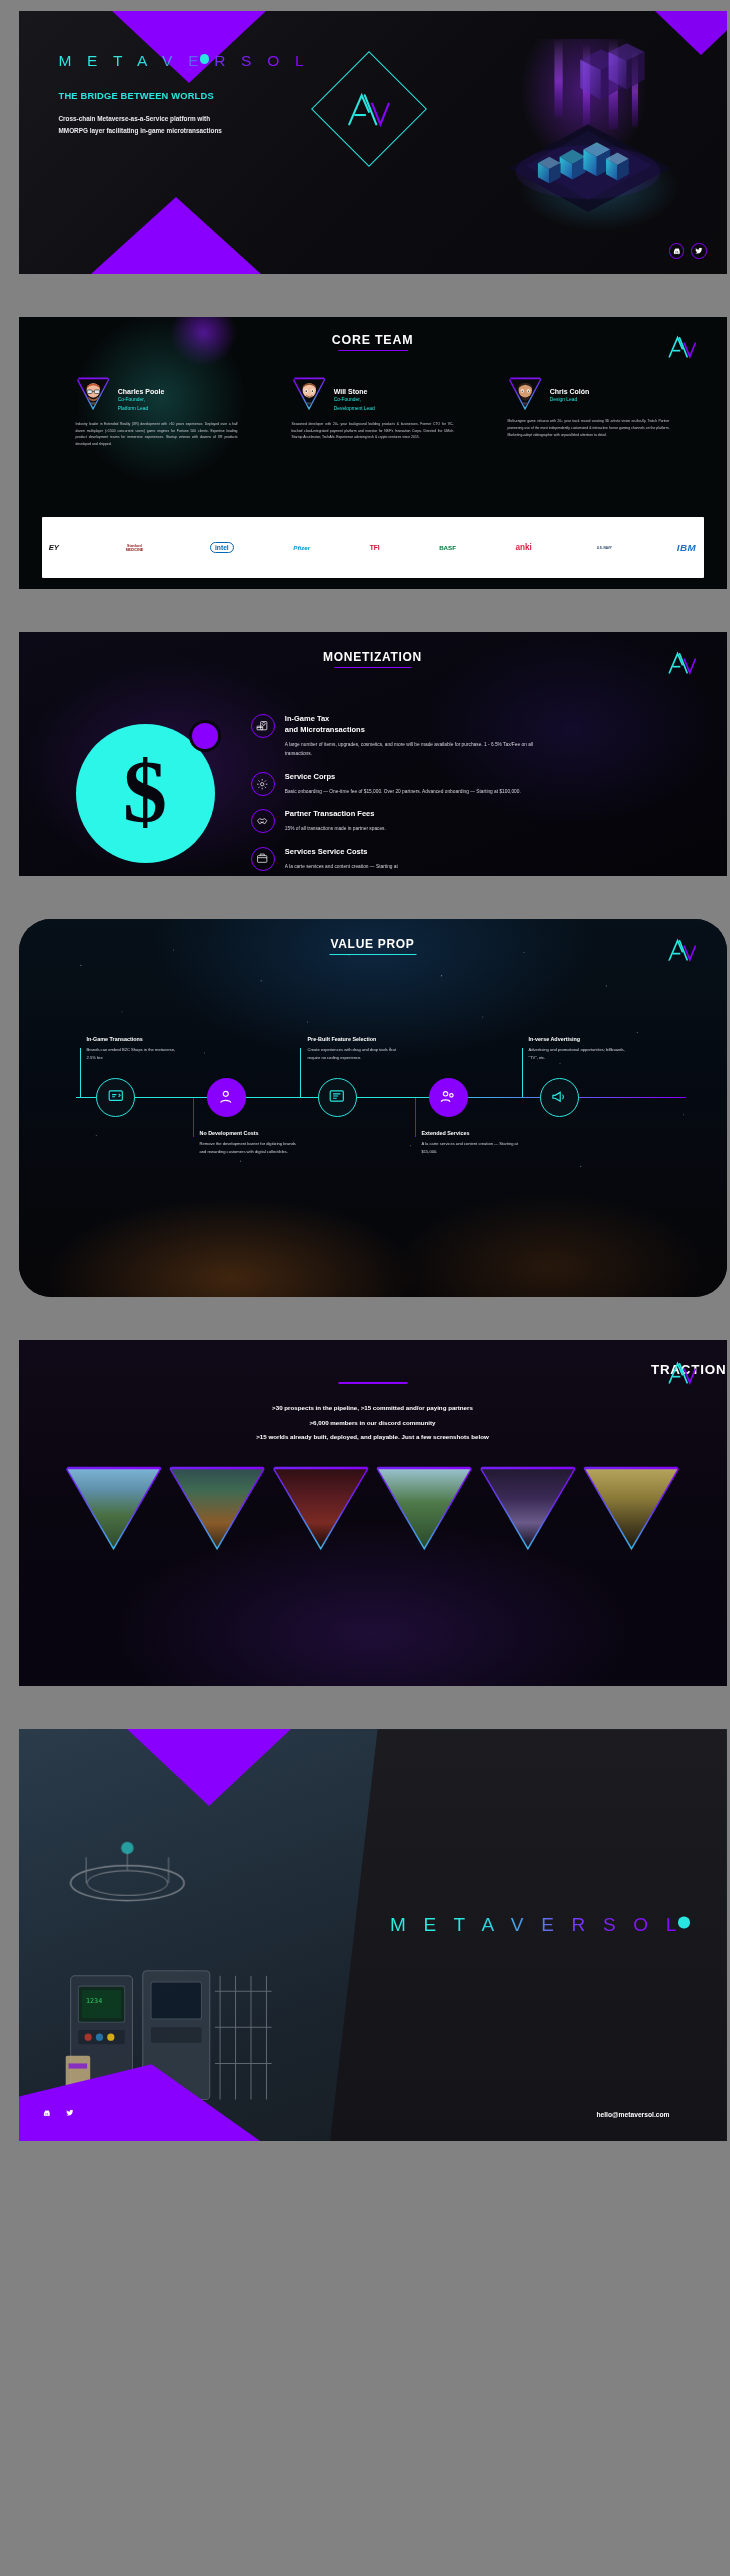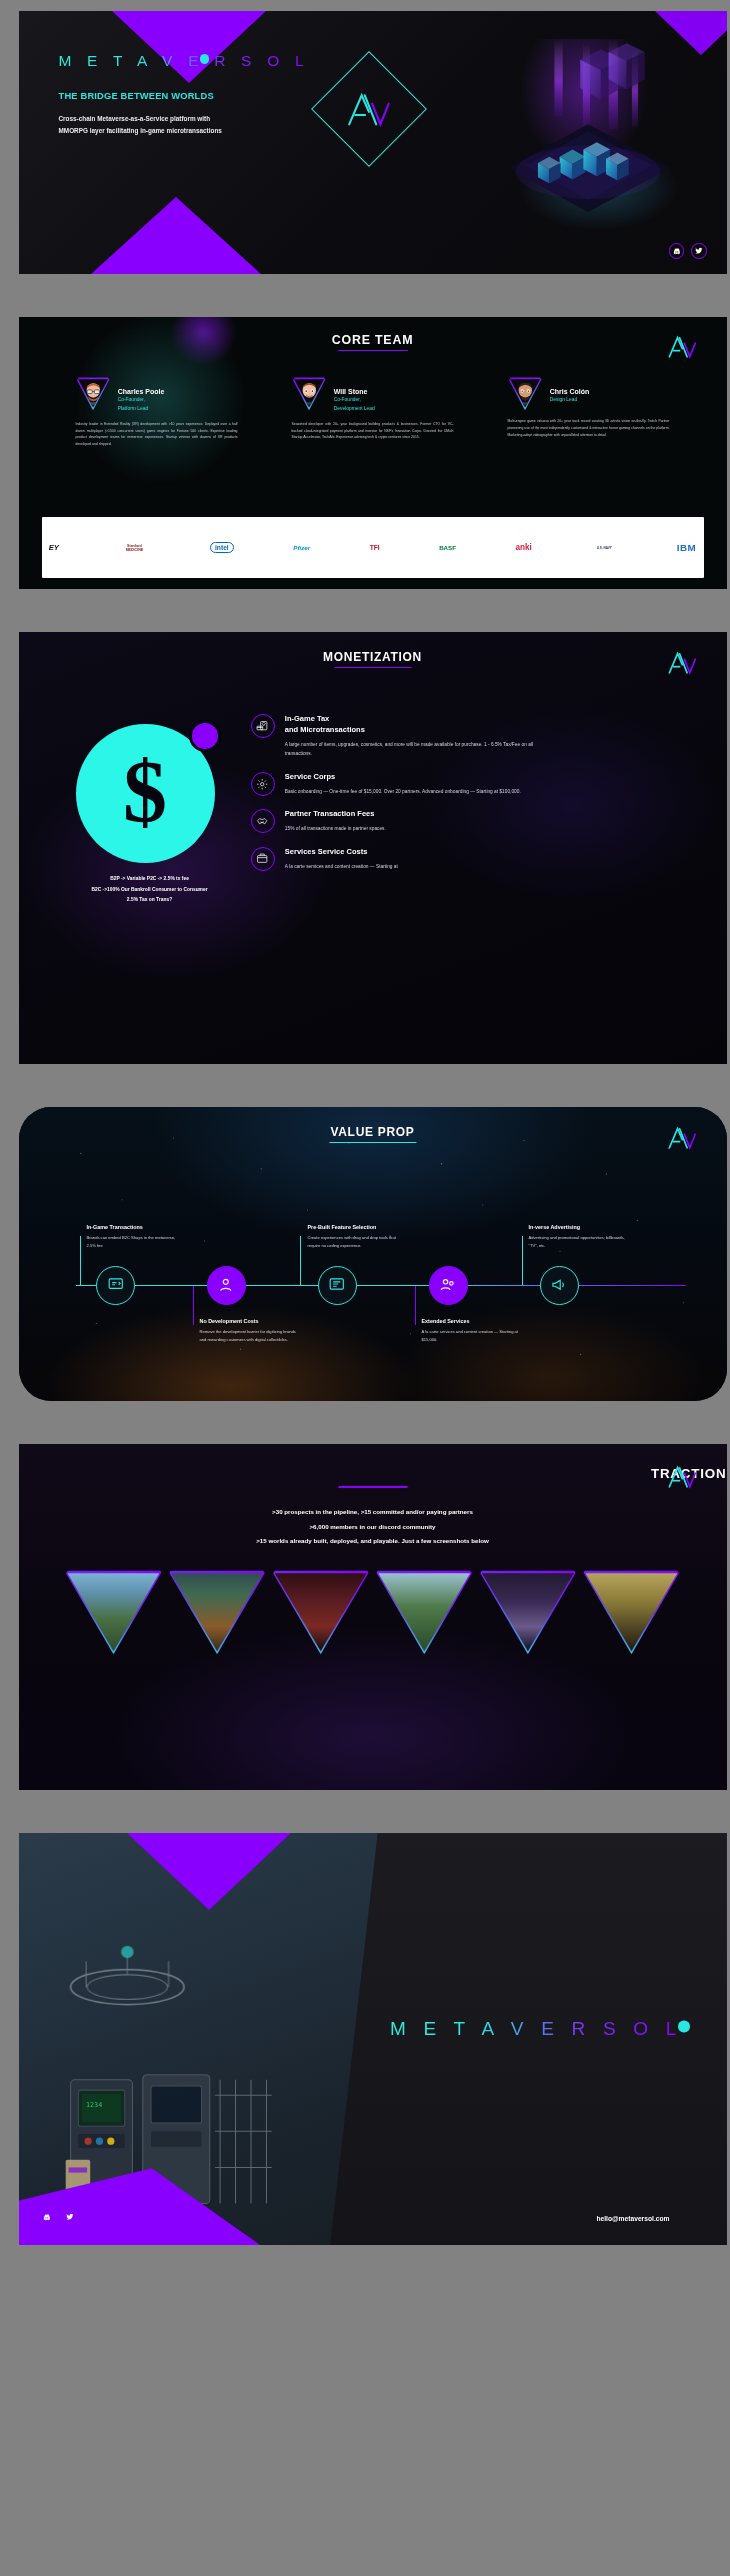--- a/index.html
+++ b/index.html
@@ -118,21 +118,21 @@
   .logo-bar {
     position:absolute; left:23px; right:23px; bottom:11.3px; height:61px;
     background:#fff; border-radius:1px; padding:4.1px 7.2px;
     display:flex; flex-direction:column; justify-content:space-around;
   }
   .logo-line { display:flex; align-items:center; justify-content:space-between; }
   .plogo { font-size:6.2px; font-weight:bold; color:#111; display:flex;
            align-items:center; justify-content:center; height:17.5px; }
 
   
-  #slide3 { height:432px; background:#07060f; }
+  #slide3 { height:244px; background:#07060f; }
   .s3-bg { position:absolute; inset:0;
     background:
       radial-gradient(ellipse 216px 155px at 22% 55%, rgba(40,15,70,.85), transparent 70%),
       radial-gradient(ellipse 206px 134px at 78% 40%, rgba(20,12,46,.9), transparent 72%),
       linear-gradient(160deg,#0b0a16 0%,#07060d 60%,#050409 100%);
   }
   .s3-title { position:absolute; top:17.5px; left:0;right:0; text-align:center;
               color:#fff; font-size:12px; font-weight:bold; letter-spacing:0.7px; }
   .s3-rule { position:absolute; top:35px; left:50%; transform:translateX(-50%);
              width:77px;height:1px;background:#8a00ff; }
@@ -154,21 +154,21 @@
   .mon-item { display:flex; gap:10.3px; margin-bottom:13.4px; }
   .mon-icon {
     width:24px;height:24px;border-radius:50%;border:1px solid #8a00ff;
     flex:0 0 24px; display:flex;align-items:center;justify-content:center;
   }
   .mon-icon svg { width:12.4px;height:12.4px; stroke:#fff; fill:none; stroke-width:1.4; }
   .mon-title { color:#fff; font-size:7.5px; font-weight:bold; line-height:1.45; }
   .mon-desc { color:#d4d4de; font-size:4.8px; line-height:1.9; margin-top:4.1px; }
 
   
-  #slide4 { height:294px;border-radius:32px; }
+  #slide4 { height:378px;border-radius:32px; }
   .s4-bg { position:absolute; inset:0;
     background:
       radial-gradient(ellipse 309px 155px at 50% 8%, rgba(14,40,66,.95), transparent 72%),
       radial-gradient(ellipse 258px 113px at 30% 95%, rgba(110,62,20,.55), transparent 72%),
       radial-gradient(ellipse 216px 103px at 75% 92%, rgba(70,40,14,.5), transparent 72%),
       linear-gradient(180deg,#061018 0%,#050a12 45%,#070608 100%);
   }
   .stars { position:absolute; inset:0; opacity:.75; }
   .s4-title { position:absolute; top:17.5px; left:0;right:0; text-align:center;
               color:#fff; font-size:12px; font-weight:bold; letter-spacing:0.7px; }
@@ -438,21 +438,21 @@
     <div class="logo-bar">
       <div class="logo-line">
         <span class="plogo" style="color:#111;font-size:7.7px;font-style:italic;">EY</span>
         <span class="plogo" style="color:#8c1515;font-size:3.6px;width:32px;text-align:center;">Stanford MEDICINE</span>
         <span class="plogo" style="color:#0068b5;font-size:6.7px;border:1px solid #0068b5;border-radius:10.3px;padding:1px 4.1px;height:11.3px;">intel</span>
         <span class="plogo" style="color:#0093d0;font-size:6.2px;font-style:italic;">Pfizer</span>
         <span class="plogo" style="color:#c8102e;font-size:6.7px;">TFI</span>
         <span class="plogo" style="color:#00793a;font-size:6.2px;">BASF</span>
         <span class="plogo" style="color:#d81e3c;font-size:8.2px;">anki</span>
         <span class="plogo" style="color:#16325c;font-size:3.1px;width:26px;text-align:center;">U.S. NAVY</span>
-        <span class="plogo" style="color:#1f70c1;font-size:9.8px;letter-spacing:0.5px;">IBM</span>
+        <span class="plogo" style="color:#1f70c1;font-size:9.8px;letter-spacing:0.5px;font-style:italic;">IBM</span>
       </div>
     </div>
   </section>
 
   <section class="slide" id="slide3">
     <div class="s3-bg"></div>
     <div class="s3-title">MONETIZATION</div>
     <div class="s3-rule"></div>
     <div class="s3-av">
       <svg viewBox="0 0 100 80">

